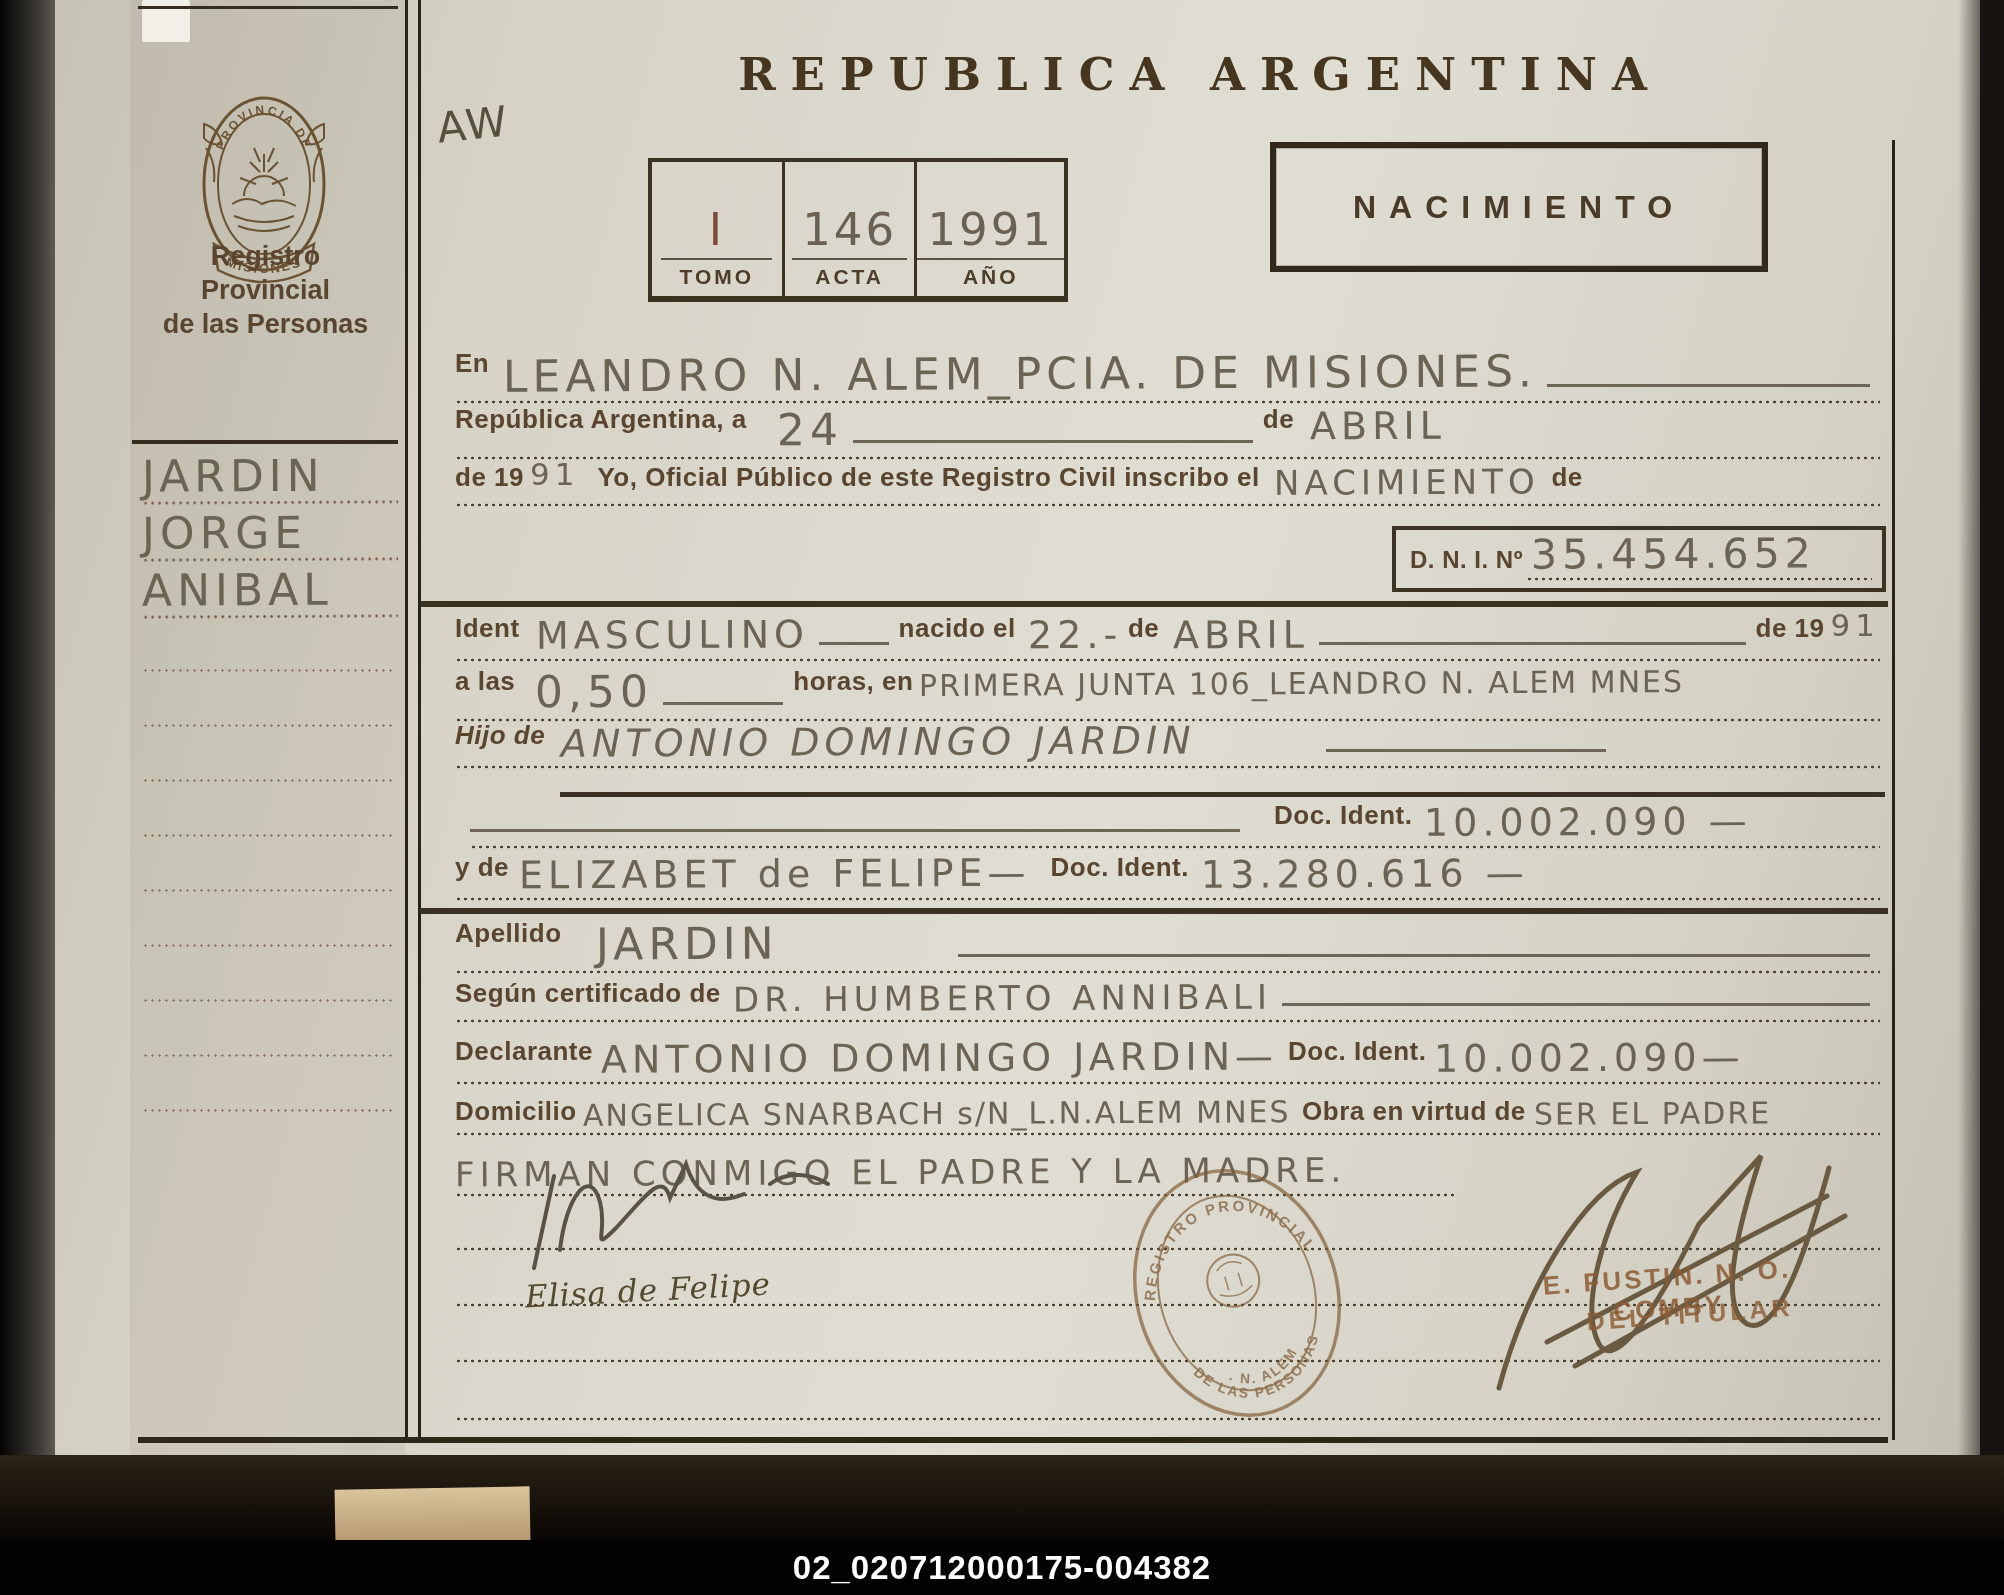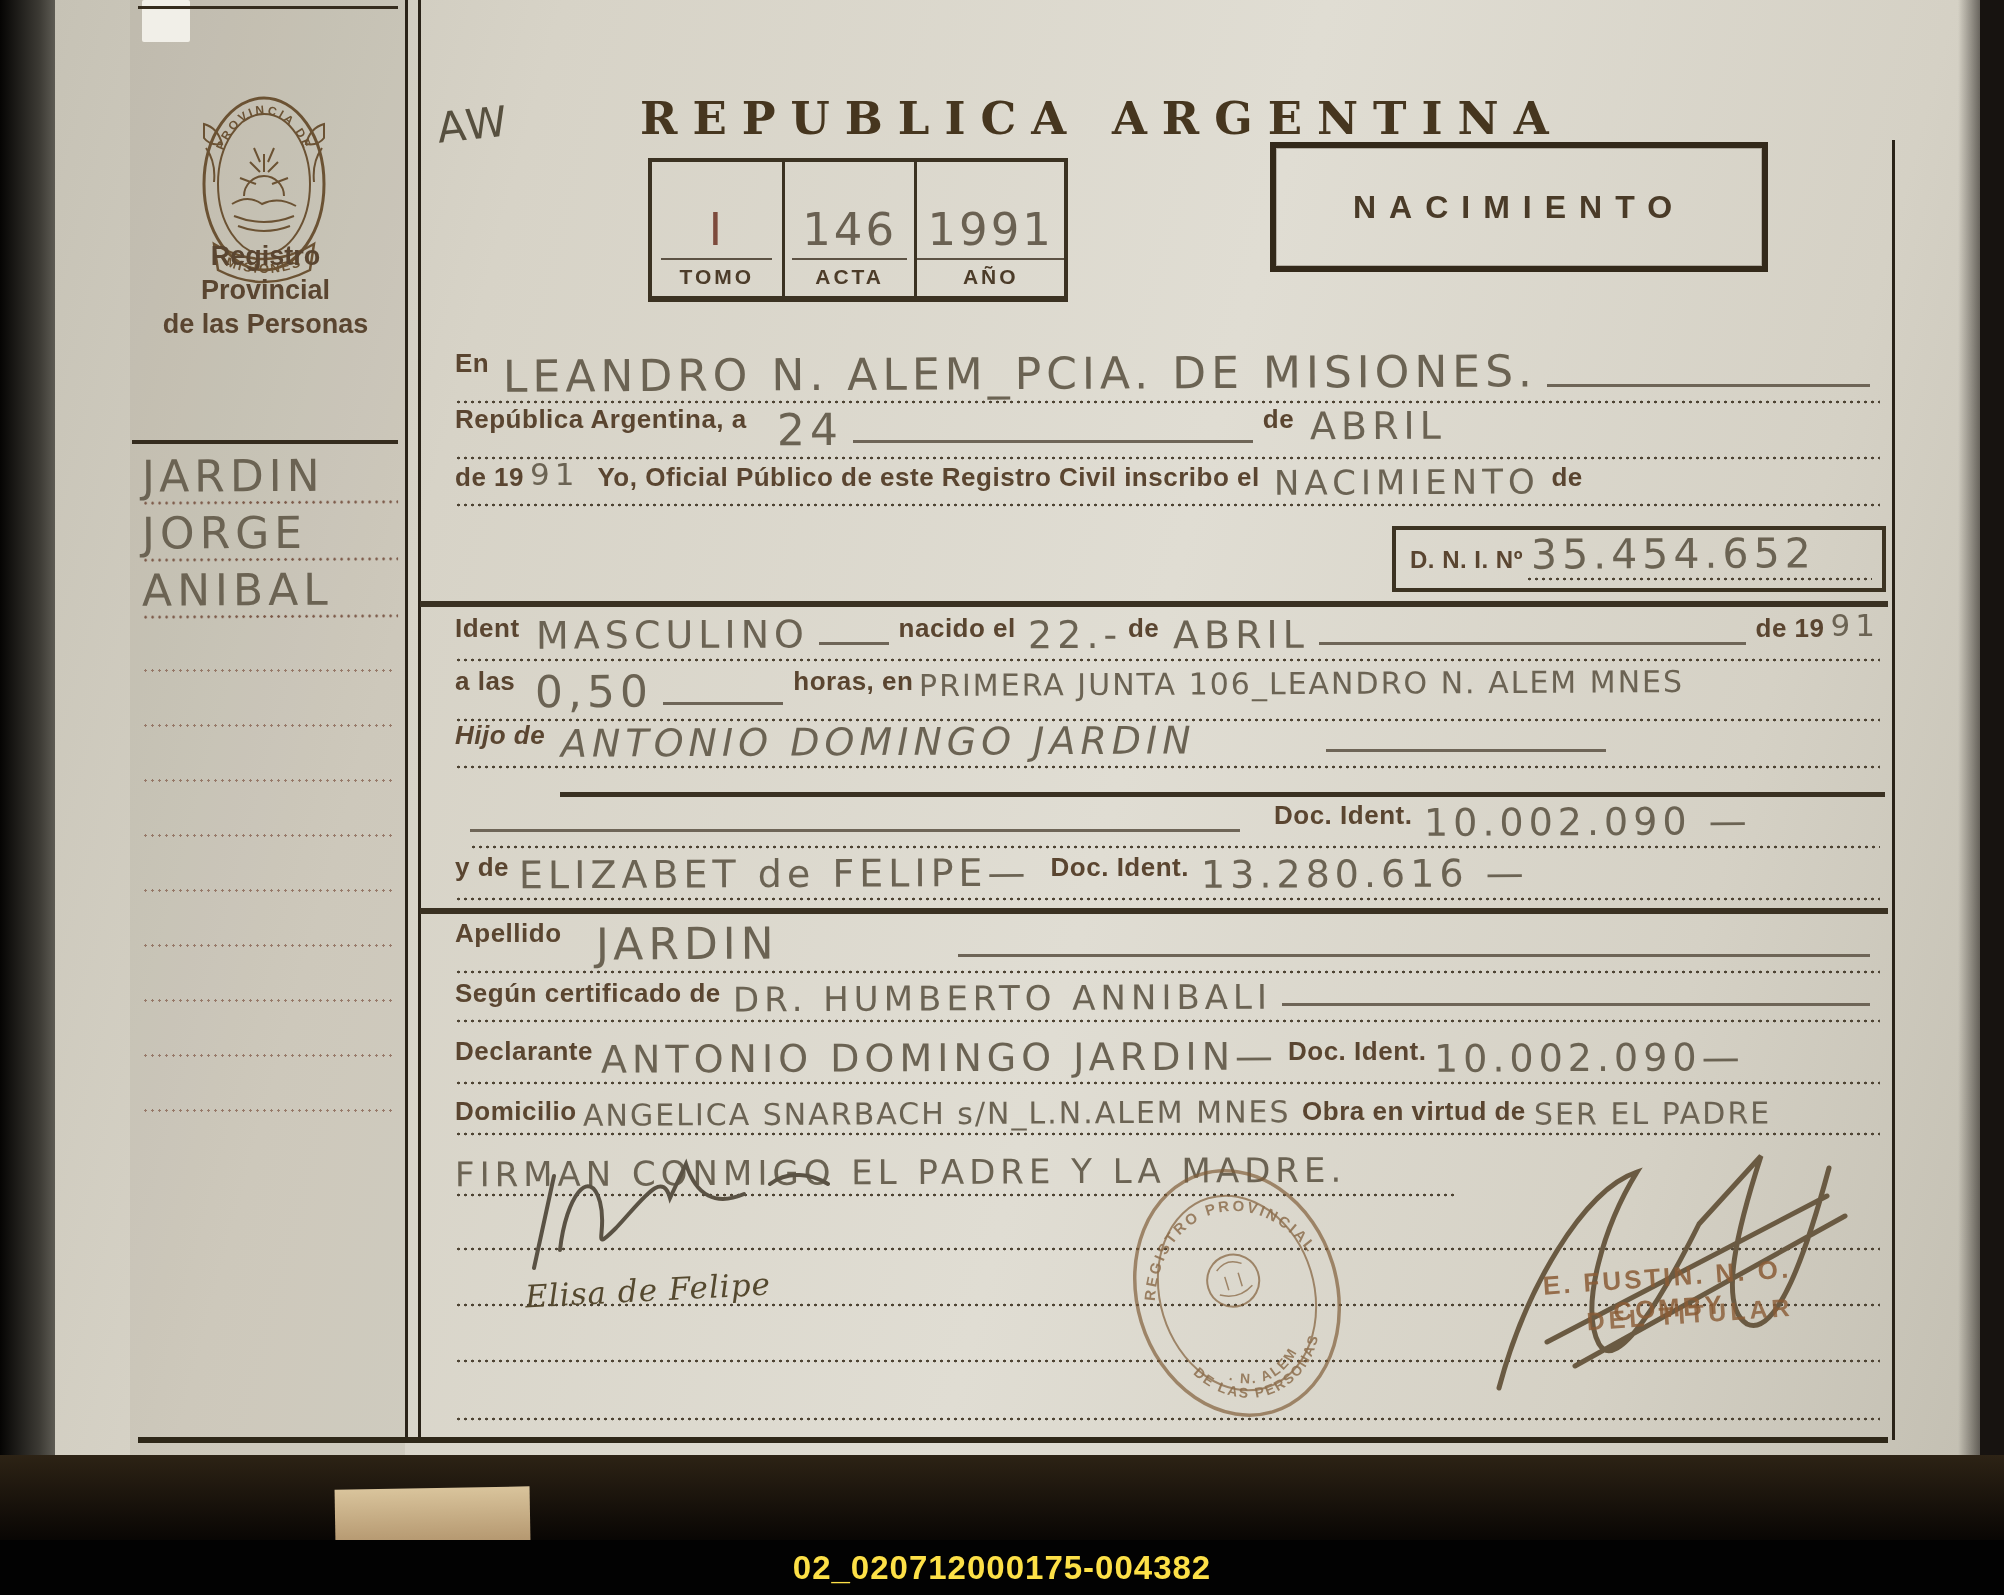--- a/index.html
+++ b/index.html
@@ -13,29 +13,29 @@
   .scrap{position:absolute;left:142px;top:0;width:48px;height:42px;background:#f1efe8;border-radius:2px;}
   .shade-sidebar{position:absolute;left:130px;top:0;width:275px;height:1460px;background:rgba(120,108,88,.10);}
   .right-vignette{position:absolute;right:0;top:0;width:46px;height:1545px;
          background:linear-gradient(to right,rgba(23,19,16,0),#171310 85%);}
   .below-paper{position:absolute;left:0;top:1455px;width:2004px;height:90px;
          background:linear-gradient(to bottom,#2d2315,#120d08 70%,#070503);}
   .page-edge{position:absolute;left:335px;top:1488px;width:195px;height:54px;
          background:linear-gradient(to bottom,#d9c49c,#b59870);transform:rotate(-1deg);}
   .black-bar{position:absolute;left:0;top:1540px;width:2004px;height:55px;background:#020202;
          display:flex;align-items:center;justify-content:center;}
-  .black-bar span{color:#fde047;font-size:33px;font-weight:600;letter-spacing:1px;}
+  .black-bar span{color:#ffffff;font-size:33px;font-weight:600;letter-spacing:1px;}
   
   .hline{position:absolute;background:#352c1e;}
   .vline{position:absolute;background:#2922166;background:#2a2318;}
   .divider{position:absolute;border-top:6px solid #3a3122;}
   .bottom-border{position:absolute;border-top:6px solid #2e2718;}
   
-  .title{position:absolute;left:640px;top:48px;width:1120px;
-         font-family:"DejaVu Serif",serif;font-size:45px;font-weight:700;letter-spacing:15px;color:#46361f;margin-top:44px;}
+  .title{position:absolute;left:640px;top:48px;width:1120px;text-align:center;
+         font-family:"DejaVu Serif",serif;font-size:45px;font-weight:700;letter-spacing:15px;color:#46361f;}
   .pl{font-size:26px;font-weight:600;color:#5a4530;letter-spacing:.5px;white-space:nowrap;}
   .pl-sm{font-size:24px;}
   .org{position:absolute;left:148px;top:240px;width:235px;text-align:center;
        font-size:27px;font-weight:600;color:#5a4530;line-height:1.25;}
   
   .hw{font-family:"DejaVu Sans",sans-serif;color:#6b6353;font-size:38px;letter-spacing:5px;
       white-space:nowrap;transform:rotate(-.3deg);}
   .hw-lg{font-size:44px;}
   .hw-md{font-size:34px;}
   .hw-sm{font-size:30px;letter-spacing:2px;}

